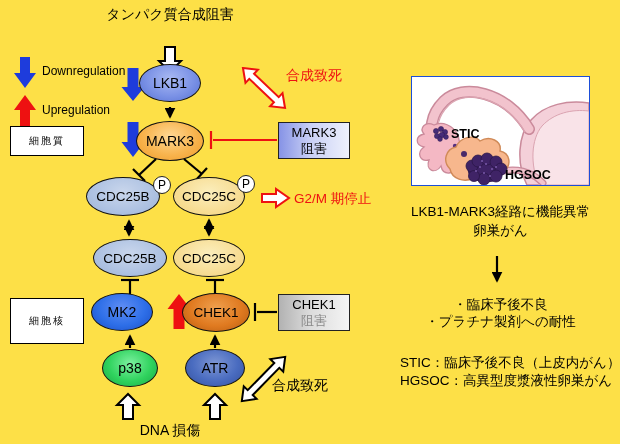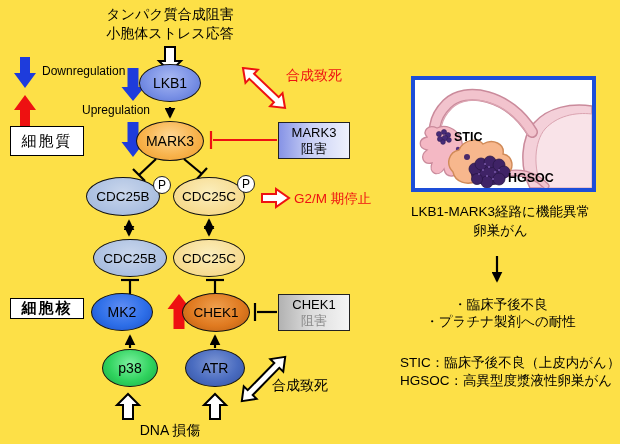--- a/index.html
+++ b/index.html
@@ -23,37 +23,37 @@
   .n-chek1  {background:radial-gradient(ellipse at 50% 38%,#efa04e 0%,#e07a20 55%,#b45a10 100%);}
   .n-p38    {background:radial-gradient(ellipse at 50% 38%,#7df0a0 0%,#30d35e 55%,#1aa844 100%);}
   .n-atr    {background:radial-gradient(ellipse at 50% 38%,#7e97d4 0%,#4a6cc0 55%,#33509c 100%);}
   .pbadge{
     position:absolute;width:18px;height:18px;border:1.6px solid #222;border-radius:50%;
     background:#fff;display:flex;align-items:center;justify-content:center;
     font-size:12px;color:#000;box-sizing:border-box;z-index:4;
   }
   .cellbox{
     position:absolute;border:1.6px solid #000;background:#fff;
-    display:flex;align-items:center;justify-content:center;font-size:15px;letter-spacing:2px;
+    display:flex;align-items:center;justify-content:center;font-size:10px;letter-spacing:2px;
     box-sizing:border-box;
   }
   .inhbox{
     position:absolute;border:1.6px solid #222;box-sizing:border-box;
     display:flex;flex-direction:column;align-items:center;justify-content:center;
     font-size:13px;line-height:16px;text-align:center;
   }
   .inh-mark3{background:linear-gradient(90deg,#8693e6 0%,#c9d0f5 45%,#eef1fd 100%);}
   .inh-chek1{background:linear-gradient(90deg,#b2b2b2 0%,#dcdcdc 45%,#f4f4f4 100%);}
   .inh-chek1 .sub{color:#8a8a8a;}
   .txt{position:absolute;white-space:nowrap;}
   .t-center{text-align:center;}
   .red{color:#ee1111;}
   .rp-panel{
     position:absolute;left:411px;top:76px;width:177px;height:108px;
-    border:4px solid #1d4ed8;background:#fff;box-sizing:content-box;
+    border:1px solid #1d4ed8;background:#fff;box-sizing:content-box;
   }
 </style>
 </head>
 <body>
 
 <div class="canvas">
 
   <svg class="abs" style="left:0;top:0;z-index:1;" width="620" height="444" viewBox="0 0 620 444">
     <defs>
       <marker id="ah" viewBox="0 0 10 10" refX="8.5" refY="5" markerWidth="5" markerHeight="5" orient="auto-start-reverse">
@@ -118,28 +118,27 @@
       <polygon points="127.5,122 138.5,122 138.5,142 144.5,142 133,157 121.5,142 127.5,142"></polygon>
     </g>
     <g fill="#ee1111" stroke="none">
       <polygon points="20,127 20,110 14,110 25,95 36,110 30,110 30,127"></polygon>
       <polygon points="173.5,329 173.5,309 167.5,309 179,294 190.5,309 184.5,309 184.5,329"></polygon>
     </g>
   </svg>
 
   <div class="txt t-center" style="left:60px;top:5px;width:220px;font-size:14px;line-height:19px;z-index:3;">
     <div>タンパク質合成阻害</div>
-    <div>小胞体ストレス応答</div>
   </div>
 
   <div class="txt" style="left:42px;top:64px;font-size:12px;z-index:3;">Downregulation</div>
-  <div class="txt" style="left:42px;top:103px;font-size:12px;z-index:3;margin-left:40px;">Upregulation</div>
+  <div class="txt" style="left:42px;top:103px;font-size:12px;z-index:3;">Upregulation</div>
 
   <div class="cellbox" style="left:10px;top:126px;width:74px;height:30px;z-index:3;">細胞質</div>
-  <div class="cellbox" style="left:10px;top:298px;width:74px;height:21px;z-index:3;font-weight:bold;">細胞核</div>
+  <div class="cellbox" style="left:10px;top:298px;width:74px;height:46px;z-index:3;">細胞核</div>
 
   <div class="node n-lkb1" style="left:139px;top:64px;width:62px;height:38px;z-index:2;">LKB1</div>
   <div class="node n-mark3" style="left:136px;top:121px;width:68px;height:40px;z-index:2;">MARK3</div>
 
   <div class="node n-c25b" style="left:86px;top:177px;width:74px;height:39px;font-size:13.5px;z-index:2;">CDC25B</div>
   <div class="pbadge" style="left:153px;top:176px;">P</div>
   <div class="node n-c25c" style="left:173px;top:177px;width:72px;height:39px;font-size:13.5px;z-index:2;">CDC25C</div>
   <div class="pbadge" style="left:237px;top:175px;">P</div>
 
   <div class="node n-c25b" style="left:93px;top:239px;width:74px;height:38px;font-size:13.5px;z-index:2;">CDC25B</div>

